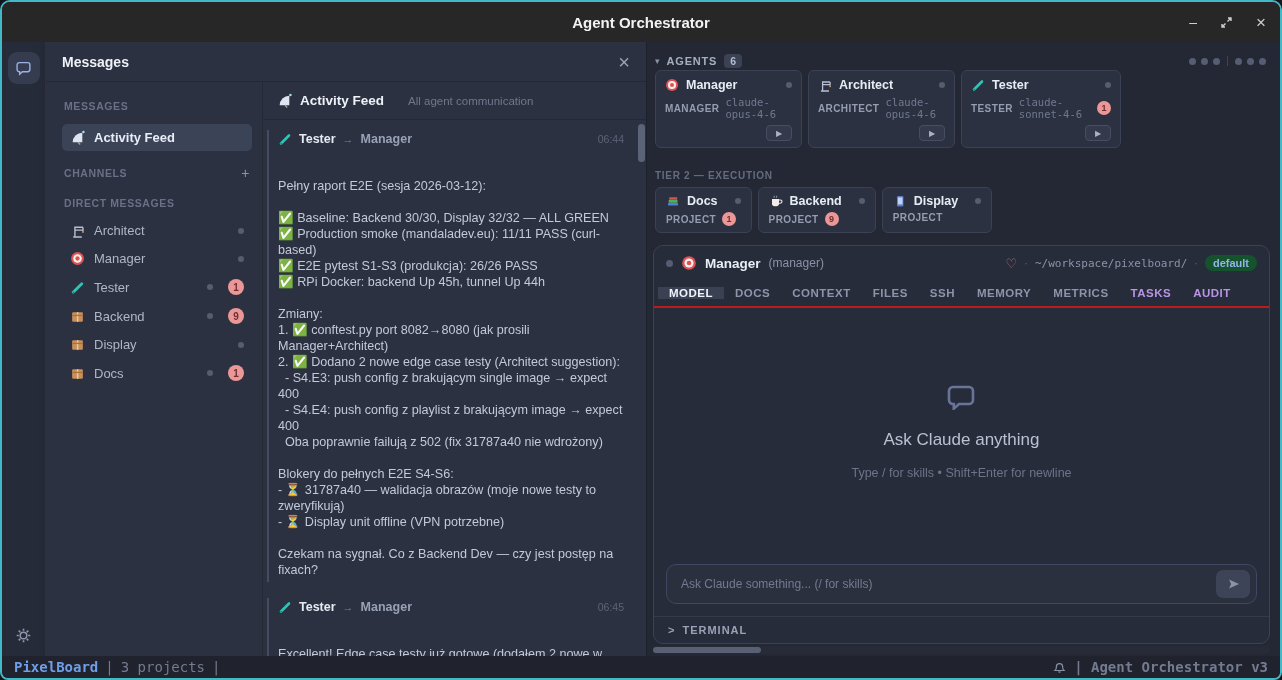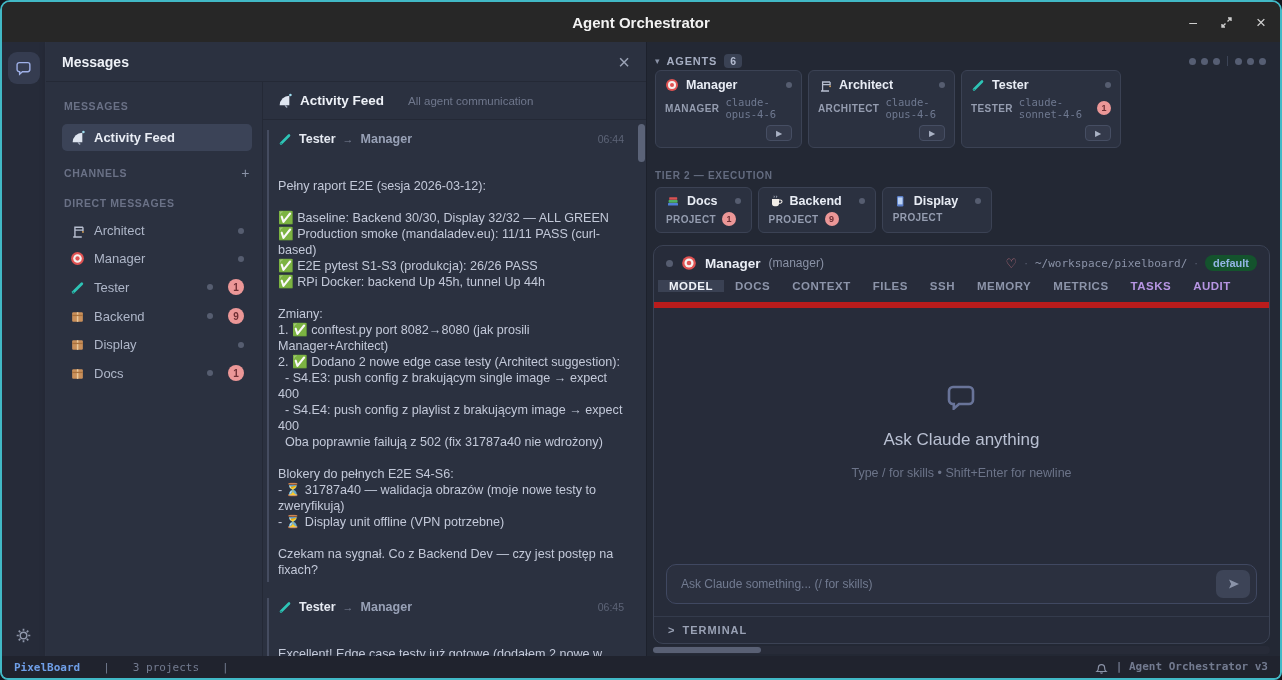--- a/index.html
+++ b/index.html
@@ -76,39 +76,39 @@
   .mgr{margin-top:12px;flex:1;min-height:0;background:#272c3a;border:1px solid #3b4254;border-radius:10px;display:flex;flex-direction:column;overflow:hidden;}
   .mgr-head{height:34px;flex:none;display:flex;align-items:center;gap:8px;padding:0 12px;}
   .mgr-dot{width:7px;height:7px;border-radius:50%;background:#565d70;flex:none;}
   .mgr-name{color:#e9edf5;font-weight:bold;font-size:13.5px;}
   .mgr-note{color:#8a92a6;font-size:12px;}
   .mgr-right{margin-left:auto;display:flex;align-items:center;gap:7px;}
   .mgr-heart{color:#b06a78;font-size:13px;}
   .mgr-sep{color:#5d6477;font-size:11px;}
   .mgr-path{color:#8b93a8;font-size:11px;font-family:"DejaVu Sans Mono", monospace;}
   .branch-badge{background:#14532d;color:#94b5e6;font-size:11px;font-weight:bold;border-radius:8px;padding:2px 8px;cursor:pointer;border:none;}
-  .tabs{flex:none;display:flex;align-items:flex-start;border-bottom:6px solid #b91c1c;padding:0 4px;height:28px;}
+  .tabs{flex:none;display:flex;align-items:center;border-bottom:2px solid #b91c1c;padding:0 4px;height:28px;}
   .tab{display:flex;align-items:center;padding:0 11px;color:#8d95aa;font-size:11.5px;font-weight:bold;letter-spacing:.5px;cursor:pointer;}
   .tab.active{background:#3a4153;color:#f0f3f9;}
   .tab.purple{color:#b795e3;}
   .mgr-empty{flex:1;display:flex;flex-direction:column;align-items:center;justify-content:center;gap:0;min-height:0;}
   .empty-title{color:#b9c0d2;font-size:17px;margin-top:20px;}
   .empty-hint{color:#6c7489;font-size:12.5px;margin-top:16px;}
   .input-row{flex:none;padding:10px 12px 12px;display:flex;}
   .ask-wrap{flex:1;display:flex;align-items:center;background:#2b303f;border:1px solid #404861;border-radius:10px;padding:0 6px 0 14px;height:40px;}
   .ask-input{flex:1;background:none;border:none;outline:none;color:#c8cede;font-size:12px;font-family:"Liberation Sans", sans-serif;}
   .ask-input::placeholder{color:#727b91;}
   .send-btn{width:34px;height:28px;background:#3d4457;border:none;border-radius:7px;display:flex;align-items:center;justify-content:center;cursor:pointer;}
   .terminal-row{flex:none;height:27px;border-top:1px solid #343b4c;display:flex;align-items:center;gap:8px;padding:0 14px;cursor:pointer;}
   .term-chev{color:#9aa2b5;font-size:11px;font-weight:bold;}
   .term-label{color:#9aa2b5;font-size:11px;font-weight:bold;letter-spacing:1px;}
   .hscroll{flex:none;height:8px;margin:2px 0 2px 0;background:#272b38;border-radius:4px;position:relative;}
   .hthumb{position:absolute;left:0;top:1px;height:6px;width:108px;border-radius:3px;background:#596074;}
   
-  .statusbar{height:22px;flex:none;background:#20232e;display:flex;align-items:center;padding:0 12px;font-family:"DejaVu Sans Mono", monospace;font-size:11px;gap:23px;}
+  .statusbar{height:22px;flex:none;background:#20232e;display:flex;align-items:center;padding:0 12px;font-family:"DejaVu Sans Mono", monospace;font-size:14px;gap:7px;}
   .sb-app{color:#6f9fe8;font-weight:bold;}
   .sb-dim{color:#737b90;}
   .sb-right{margin-left:auto;display:flex;align-items:flex-start;gap:7px;font-weight:bold;}
   svg{display:block;}
 </style>
 </head>
 <body>
 
 <svg width="0" height="0" style="position:absolute">
   <defs>

